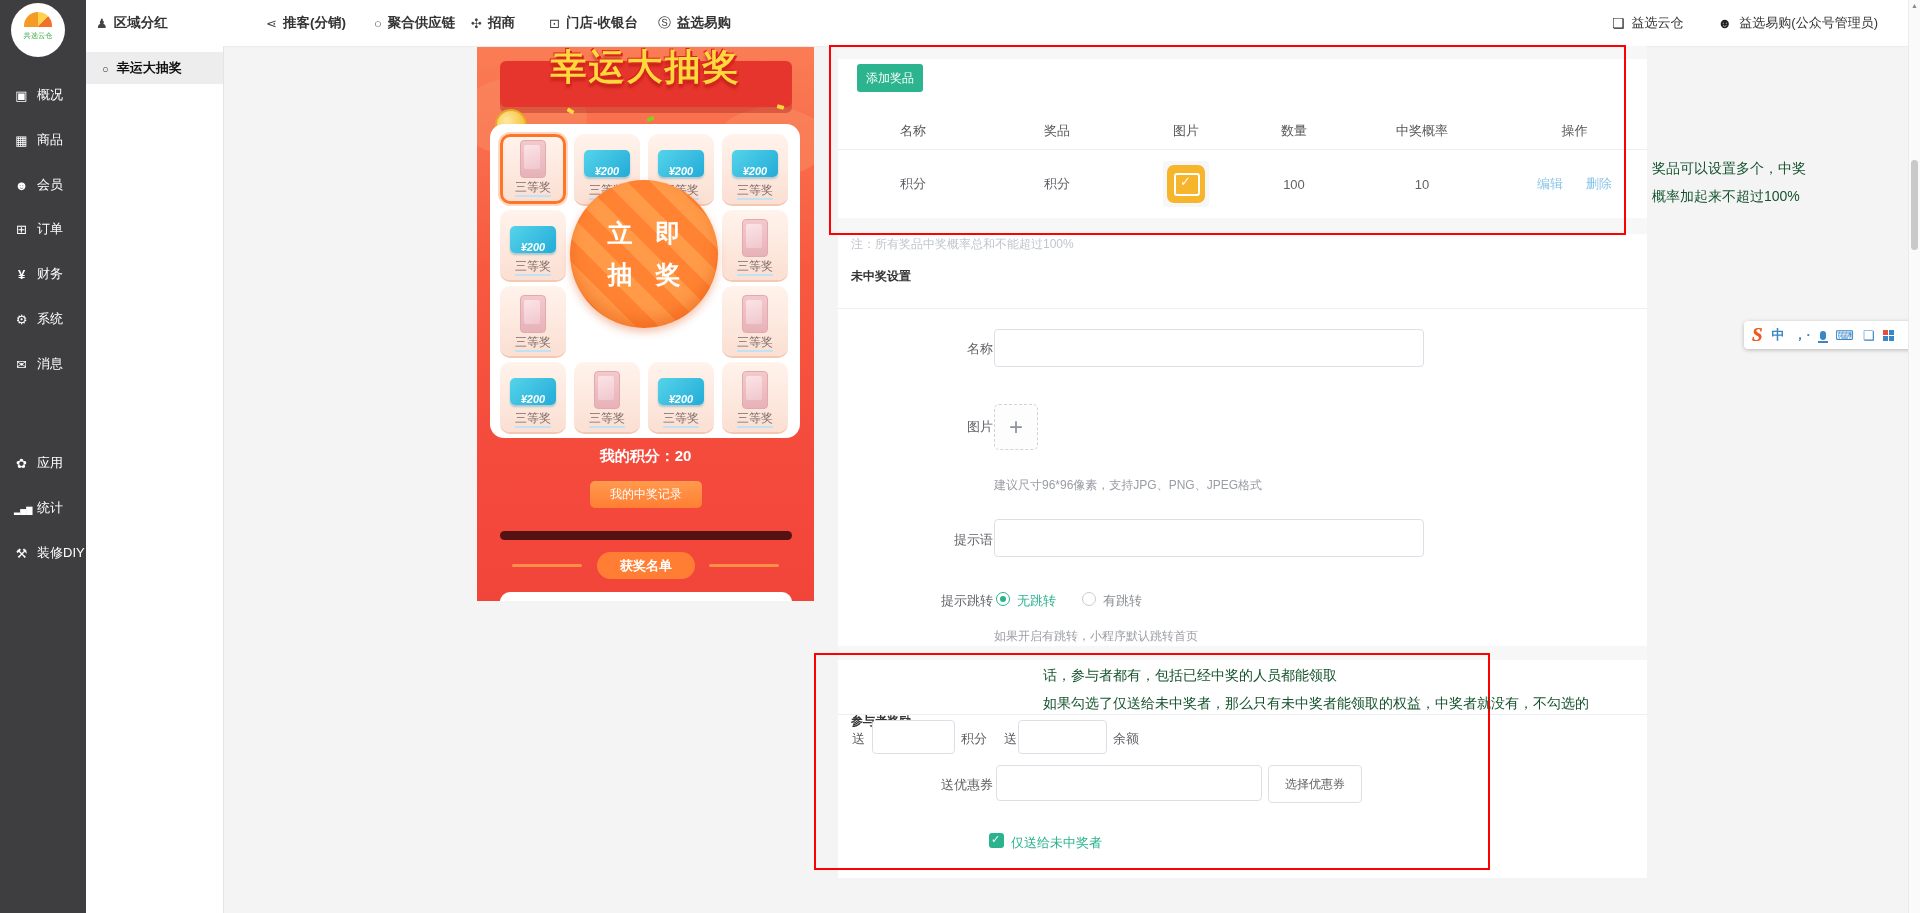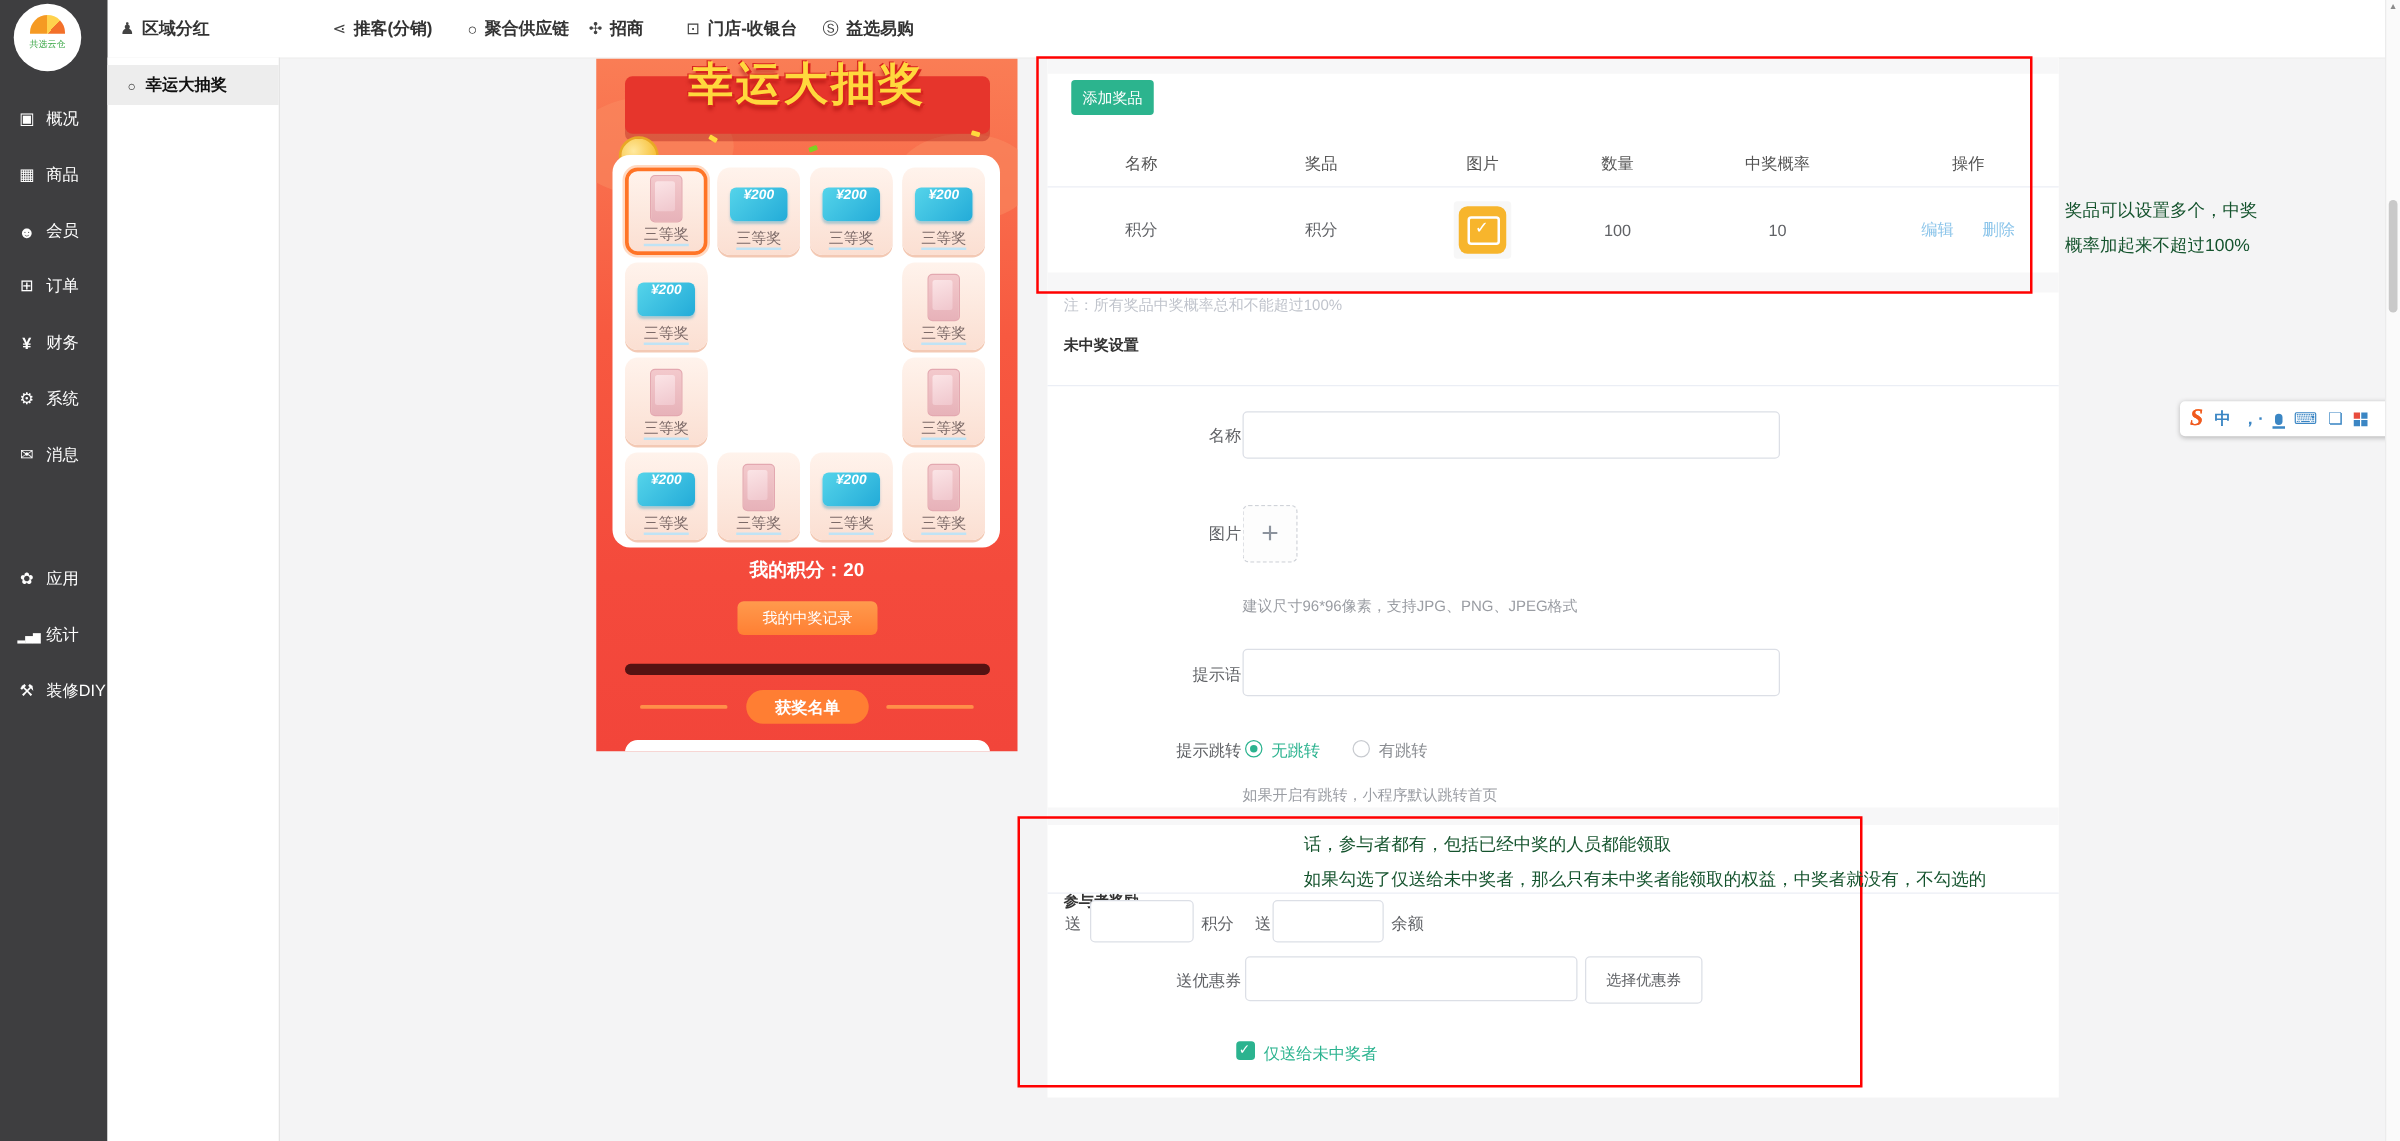--- a/index.html
+++ b/index.html
@@ -60,21 +60,21 @@
   .tile{position:absolute;width:66px;height:70px;border-radius:10px;box-sizing:border-box;
         background:linear-gradient(180deg,#fff3ec,#fbdfd2);box-shadow:0 2px 0 #f3c9b4;
         display:flex;flex-direction:column;align-items:center;justify-content:flex-end;padding-bottom:4px;cursor:pointer;}
   .tile.sel{border:3px solid #ff7426;box-shadow:0 0 0 2px #ffd9c2;}
   .tlabel{font-size:12px;color:#7c6a68;border-bottom:2px solid #bfe3f5;line-height:15px;}
   .ph{width:24px;height:36px;border-radius:4px;margin-bottom:2px;
       background:linear-gradient(180deg,#f3c9cc,#e7b2b9);border:1px solid #e3a8b0;position:relative;}
   .ph::after{content:"";position:absolute;left:3px;top:4px;width:16px;height:24px;border-radius:2px;
              background:linear-gradient(160deg,#fbe4e6,#f0c7cd);}
   .vc{width:46px;height:27px;border-radius:5px;margin-bottom:6px;
-      background:linear-gradient(135deg,#55d4ea,#23abd8);display:flex;align-items:flex-start;justify-content:center;
+      background:linear-gradient(135deg,#55d4ea,#23abd8);display:flex;align-items:flex-end;justify-content:center;
       color:#fff;font-size:11px;font-weight:700;font-style:italic;box-shadow:0 2px 2px rgba(30,140,180,.35);}
   .draw-circle{position:absolute;left:93px;top:133px;width:148px;height:148px;border-radius:50%;
                background:repeating-linear-gradient(45deg,#ff9a48 0 16px,#ff8333 16px 32px);
                box-shadow:inset 0 -8px 14px rgba(220,70,0,.35),0 4px 8px rgba(220,80,20,.35);
                display:flex;flex-direction:column;align-items:center;justify-content:center;gap:8px;
                color:#fff;font-size:25px;font-weight:800;letter-spacing:8px;cursor:pointer;text-indent:8px;}
   .points-line{position:absolute;left:0;top:400px;width:337px;text-align:center;color:#fff;
                font-size:15px;font-weight:700;}
   .record-btn{position:absolute;left:113px;top:434px;width:112px;height:27px;border-radius:5px;
               background:linear-gradient(180deg,#ff9a4d,#ff7f33);color:#fff;font-size:12px;
@@ -165,20 +165,30 @@
       <span>招商</span>
     </div>
     <div class="nav-item" style="left:463px">
       <span class="nav-ic">⊡</span>
       <span>门店-收银台</span>
     </div>
     <div class="nav-item" style="left:572px">
       <span class="nav-ic">Ⓢ</span>
       <span>益选易购</span>
     </div>
+    <div class="top-right">
+      <div class="tr-group">
+        <span class="i-grid2"></span>
+        <span>益选云仓</span>
+      </div>
+      <div class="tr-group">
+        <span class="i-user"></span>
+        <span>益选易购(公众号管理员)</span>
+      </div>
+    </div>
   </div>
 
   <div class="abs sidebar">
     <div class="logo-circle">
       <div class="logo-fan"></div>
       <div class="logo-txt">共选云仓</div>
     </div>
     <div class="side-item" style="top:86px">
         <span class="side-ic i-overview"></span>
         <span>概况</span>
@@ -297,20 +307,24 @@
         <div class="vc">
           <span>¥200</span>
         </div>
         <div class="tlabel">三等奖</div>
       </div>
     <div class="tile" style="left:245px;top:315px">
         <div class="ph"></div>
         <div class="tlabel">三等奖</div>
       </div>
 
+    <div class="draw-circle">
+      <div>立 即</div>
+      <div>抽 奖</div>
+    </div>
 
     <div class="points-line">我的积分：20</div>
     <div class="record-btn">我的中奖记录</div>
     <div class="dark-bar"></div>
     <div class="winners-pill">获奖名单</div>
     <div class="pill-line" style="left:35px"></div>
     <div class="pill-line" style="left:232px"></div>
     <div class="white-stub"></div>
   </div>
 

